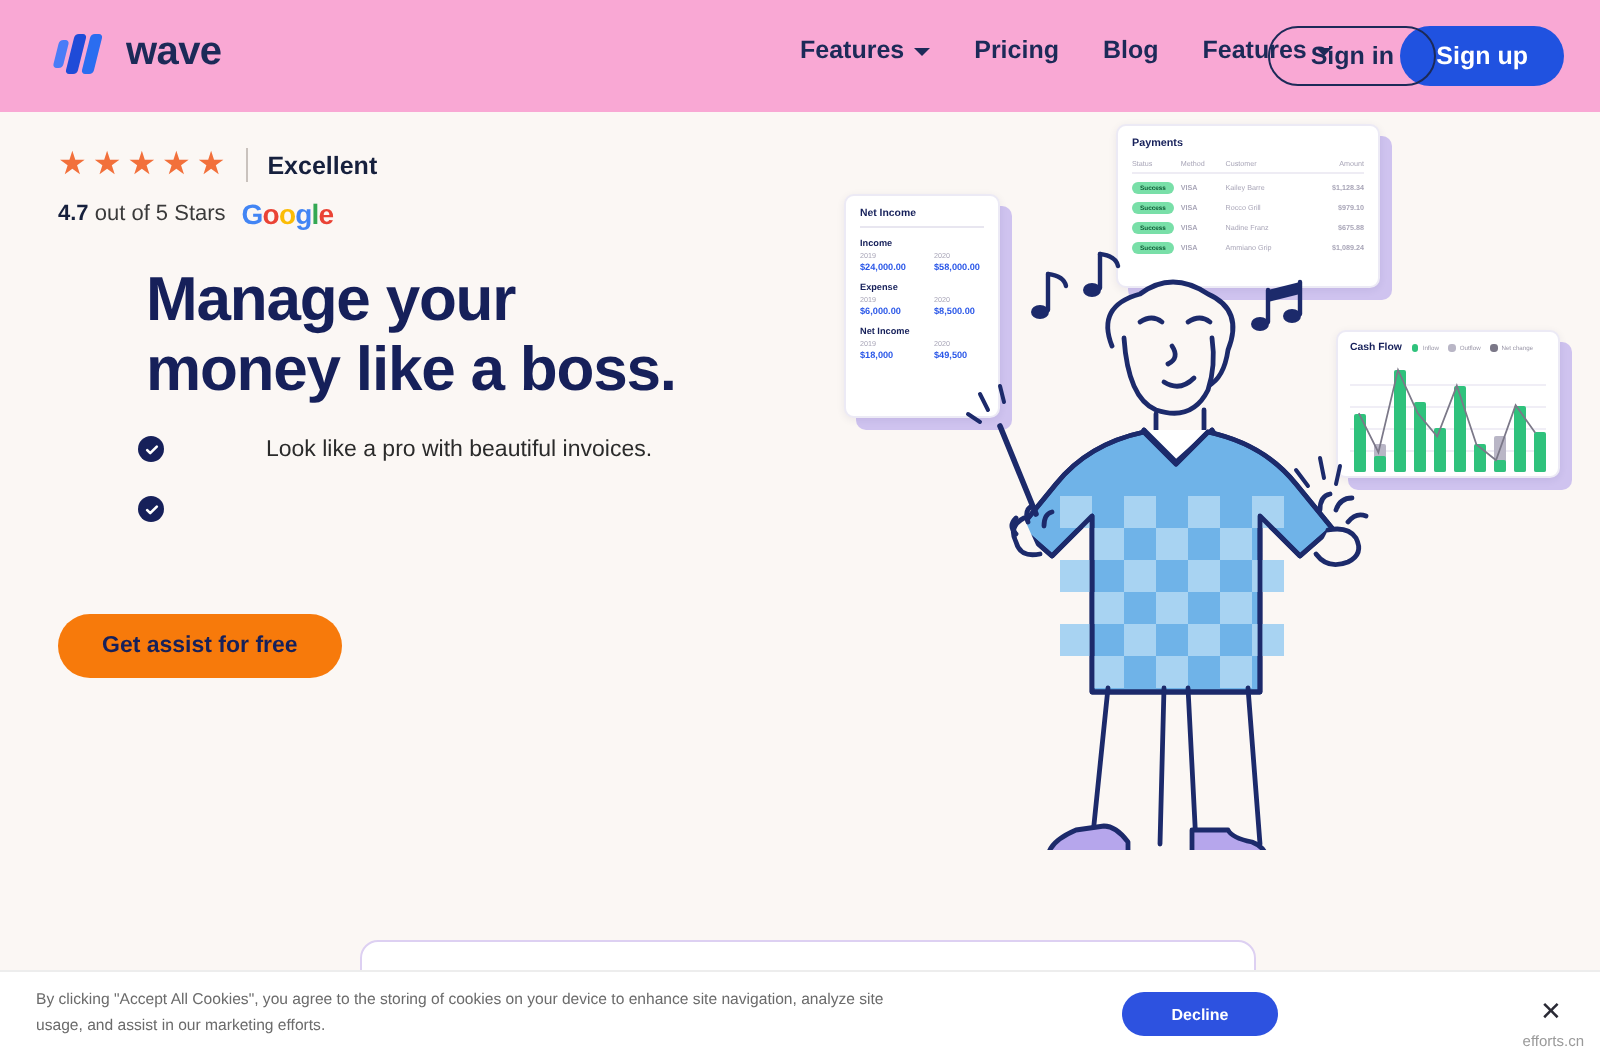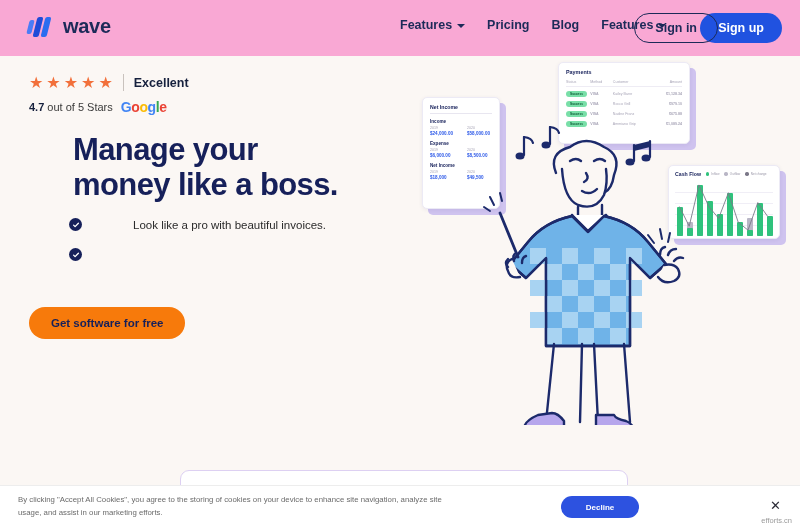--- a/index.html
+++ b/index.html
@@ -241,21 +241,21 @@
     </div>
     <div class="bullet">
       <span class="check">
           <svg width="8" height="8" viewBox="0 0 8 8">
             <path d="M1.6 4.1 L3.1 5.6 L6.4 2.3" stroke="#fff" stroke-width="1.3" fill="none" stroke-linecap="round" stroke-linejoin="round"></path>
           </svg>
         </span>
     </div>
   </div>
 
-  <button id="cta">Get software for free</button>
+  <button id="cta">Get assist for free</button>
 
   <div id="illus">
 
     <div class="card-shadow" style="left:28px; top:48px; width:78px; height:112px;"></div>
     <div class="card" id="card-ni">
       <div class="ttl">Net Income</div>
       <div class="ni-sec">
         <div class="lbl">Income</div>
         <div class="ni-row">
           <div class="ni-col">

